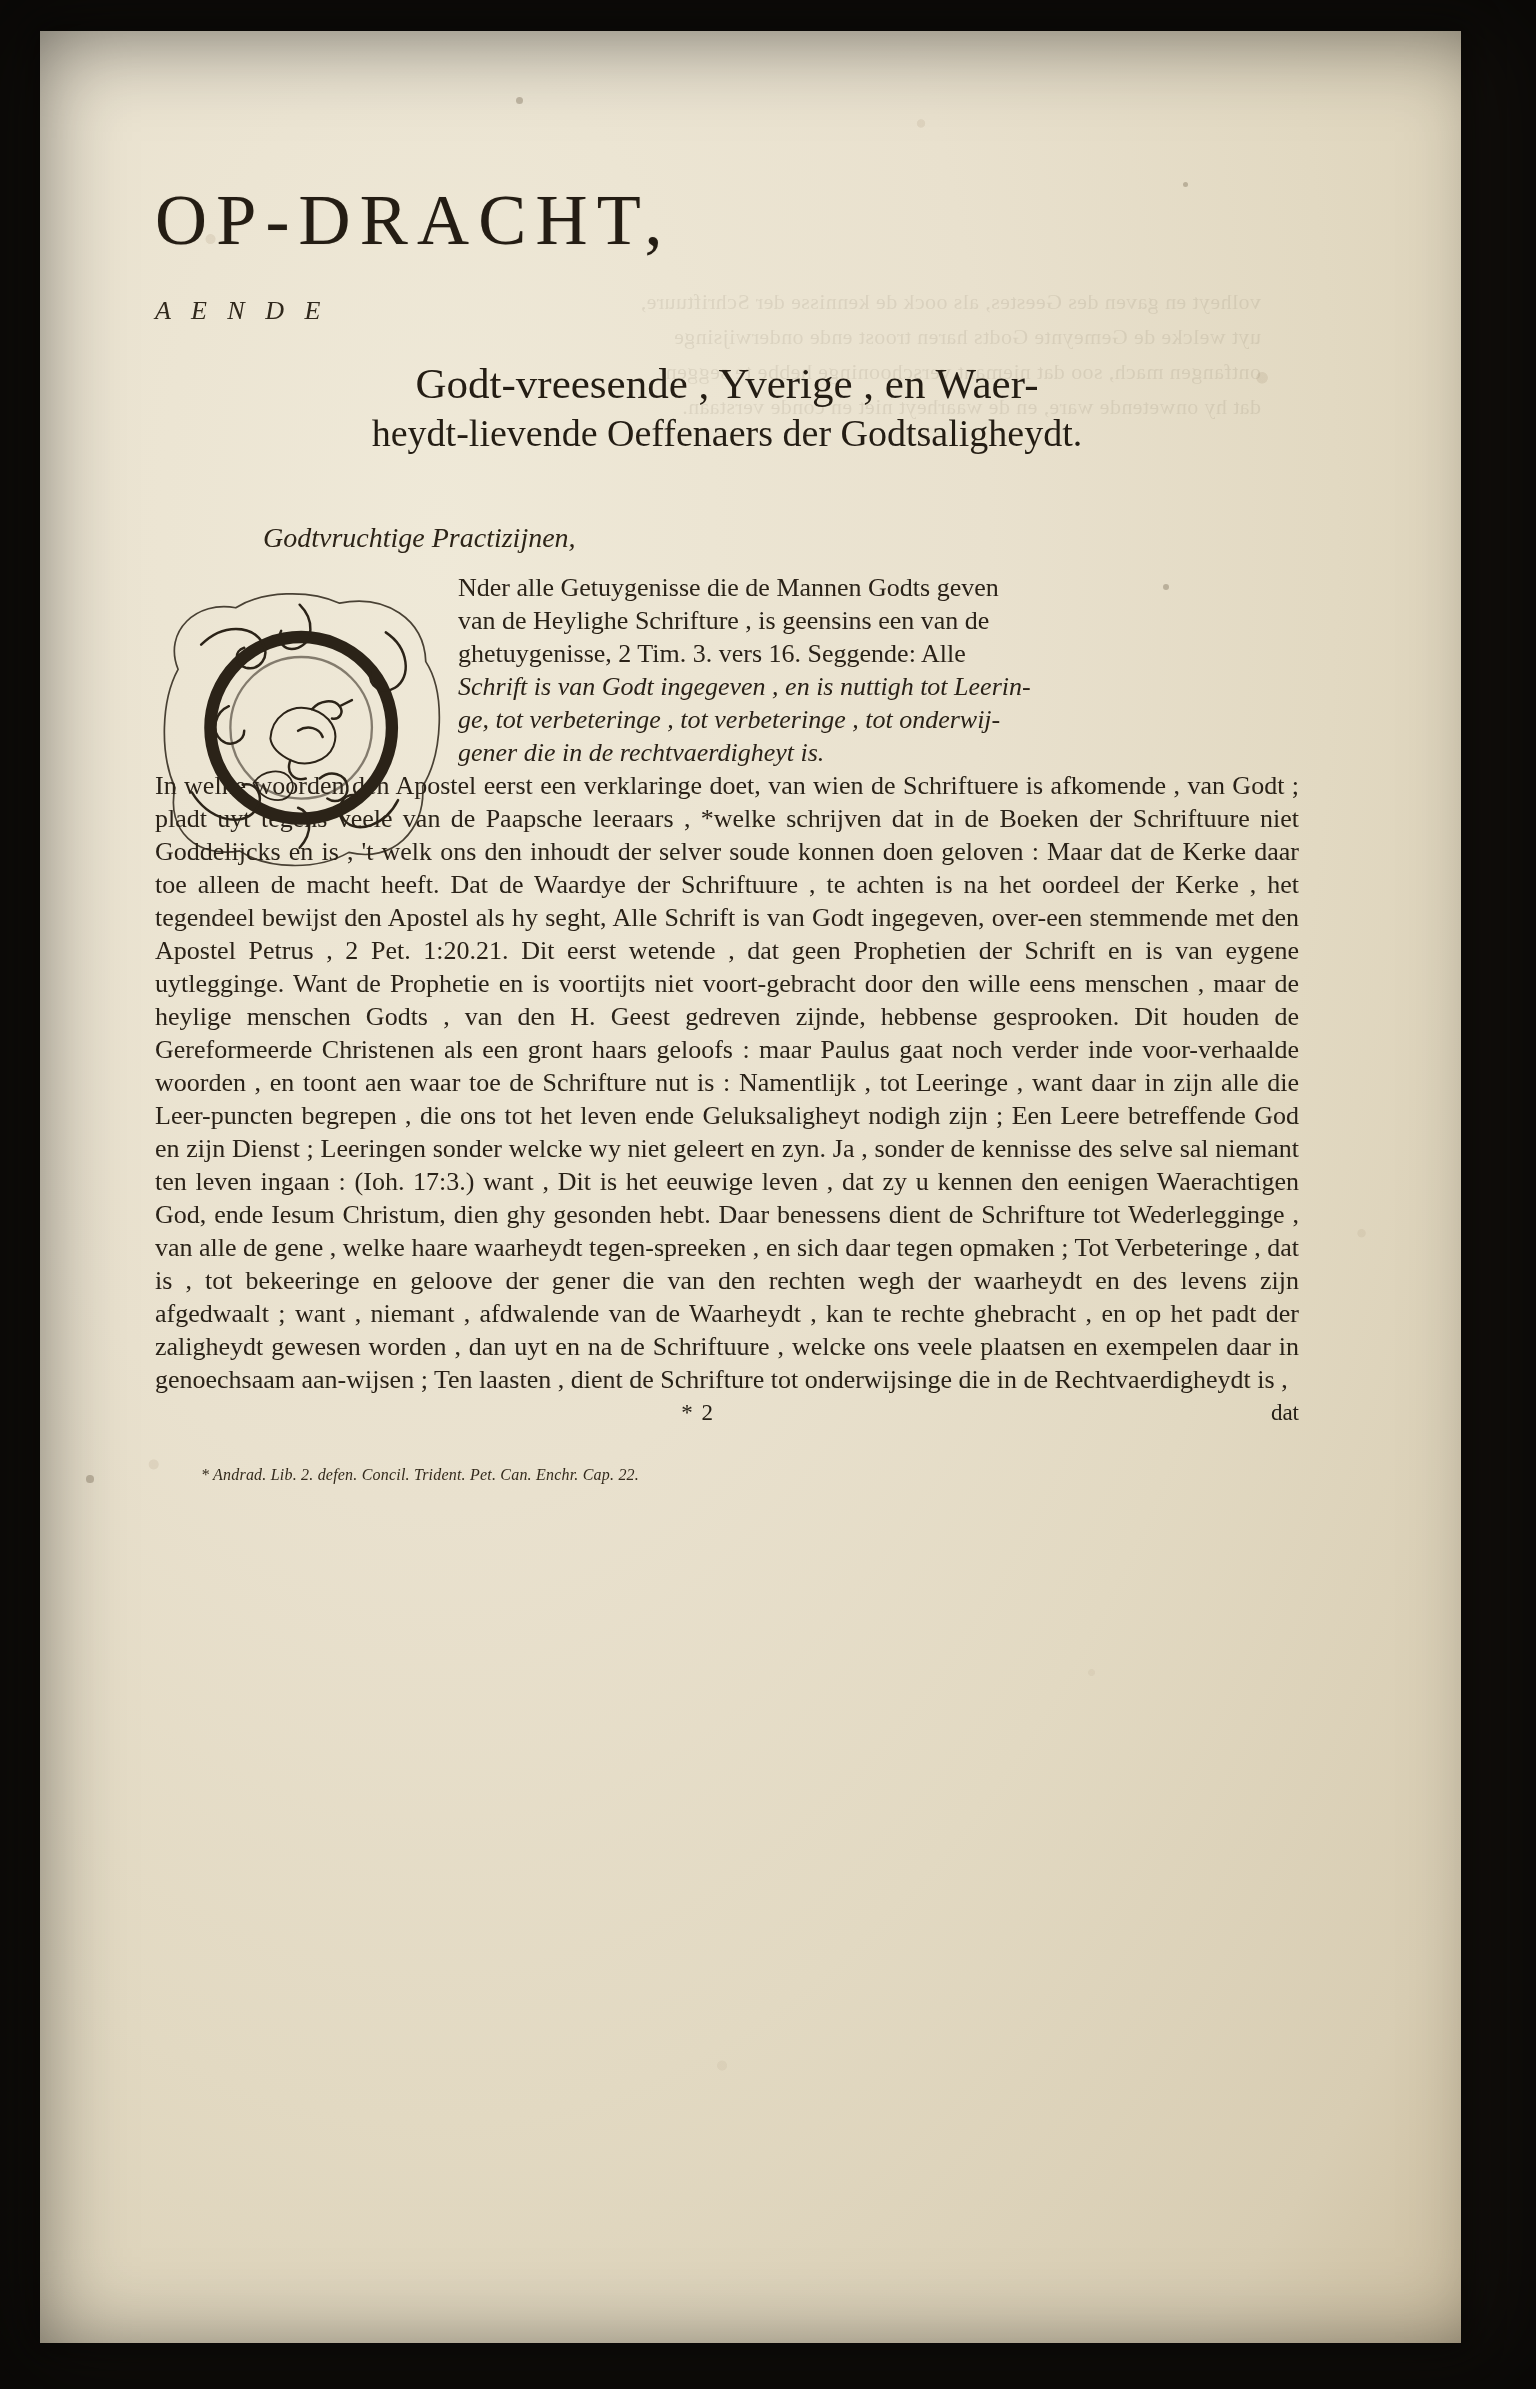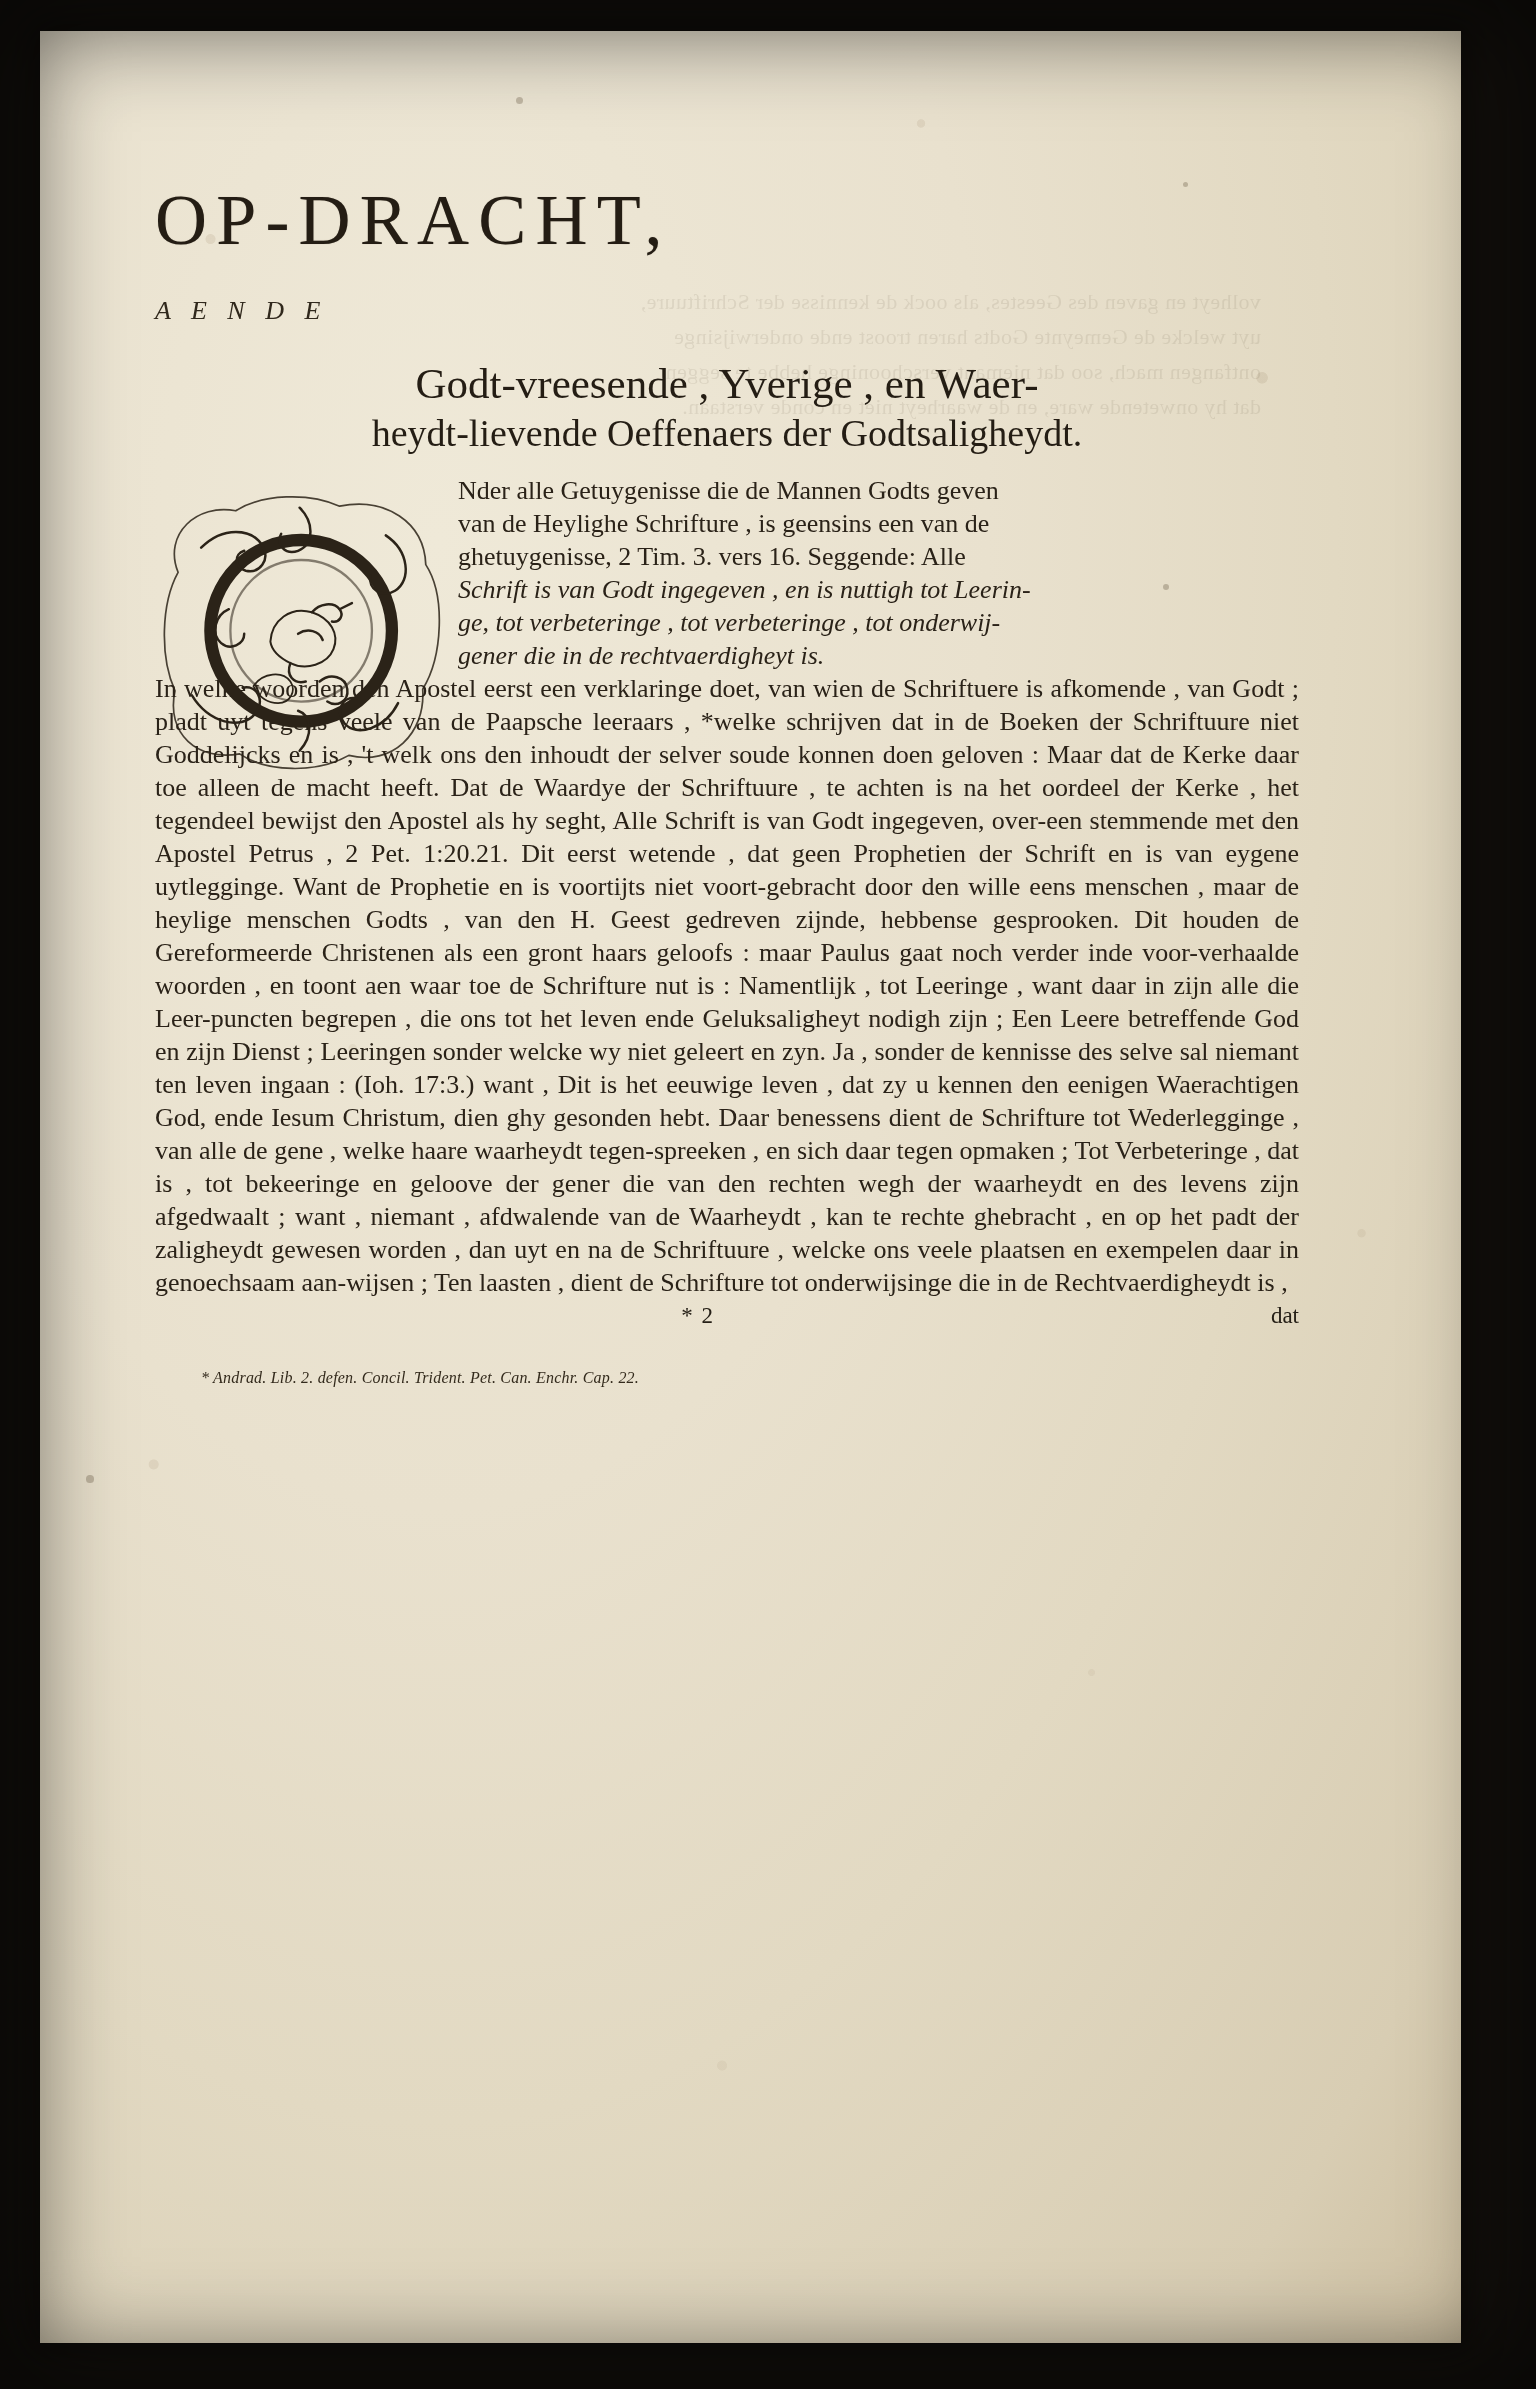--- a/index.html
+++ b/index.html
@@ -224,20 +224,21 @@
 
       <h1 class="title">OP-DRACHT,</h1>
 
       <div class="aende">A E N  D E</div>
 
       <div class="addressee">
         <div class="l1">Godt-vreesende , Yverige , en Waer-</div>
         <div class="l2">heydt-lievende Oeffenaers der Godtsaligheydt.</div>
       </div>
 
+      <div class="salutation">Godtvruchtige Practizijnen,</div>
 
       <div id="bodywrap">
 
         <div id="dropcap">
           <svg width="300" height="300" viewBox="0 0 390 390" xmlns="http://www.w3.org/2000/svg">
             <g fill="none" stroke="#2b2318" stroke-width="3.2" stroke-linecap="round">
 
               <path d="M30 120 C10 70, 55 30, 105 40 C140 18, 200 16, 240 34 C300 22, 350 55, 352 110
                        C378 150, 374 230, 348 272 C352 330, 308 372, 252 358 C210 382, 145 380, 110 356
                        C55 366, 14 330, 26 274 C6 230, 8 160, 30 120 Z" stroke-width="2.2" opacity=".85"></path>

